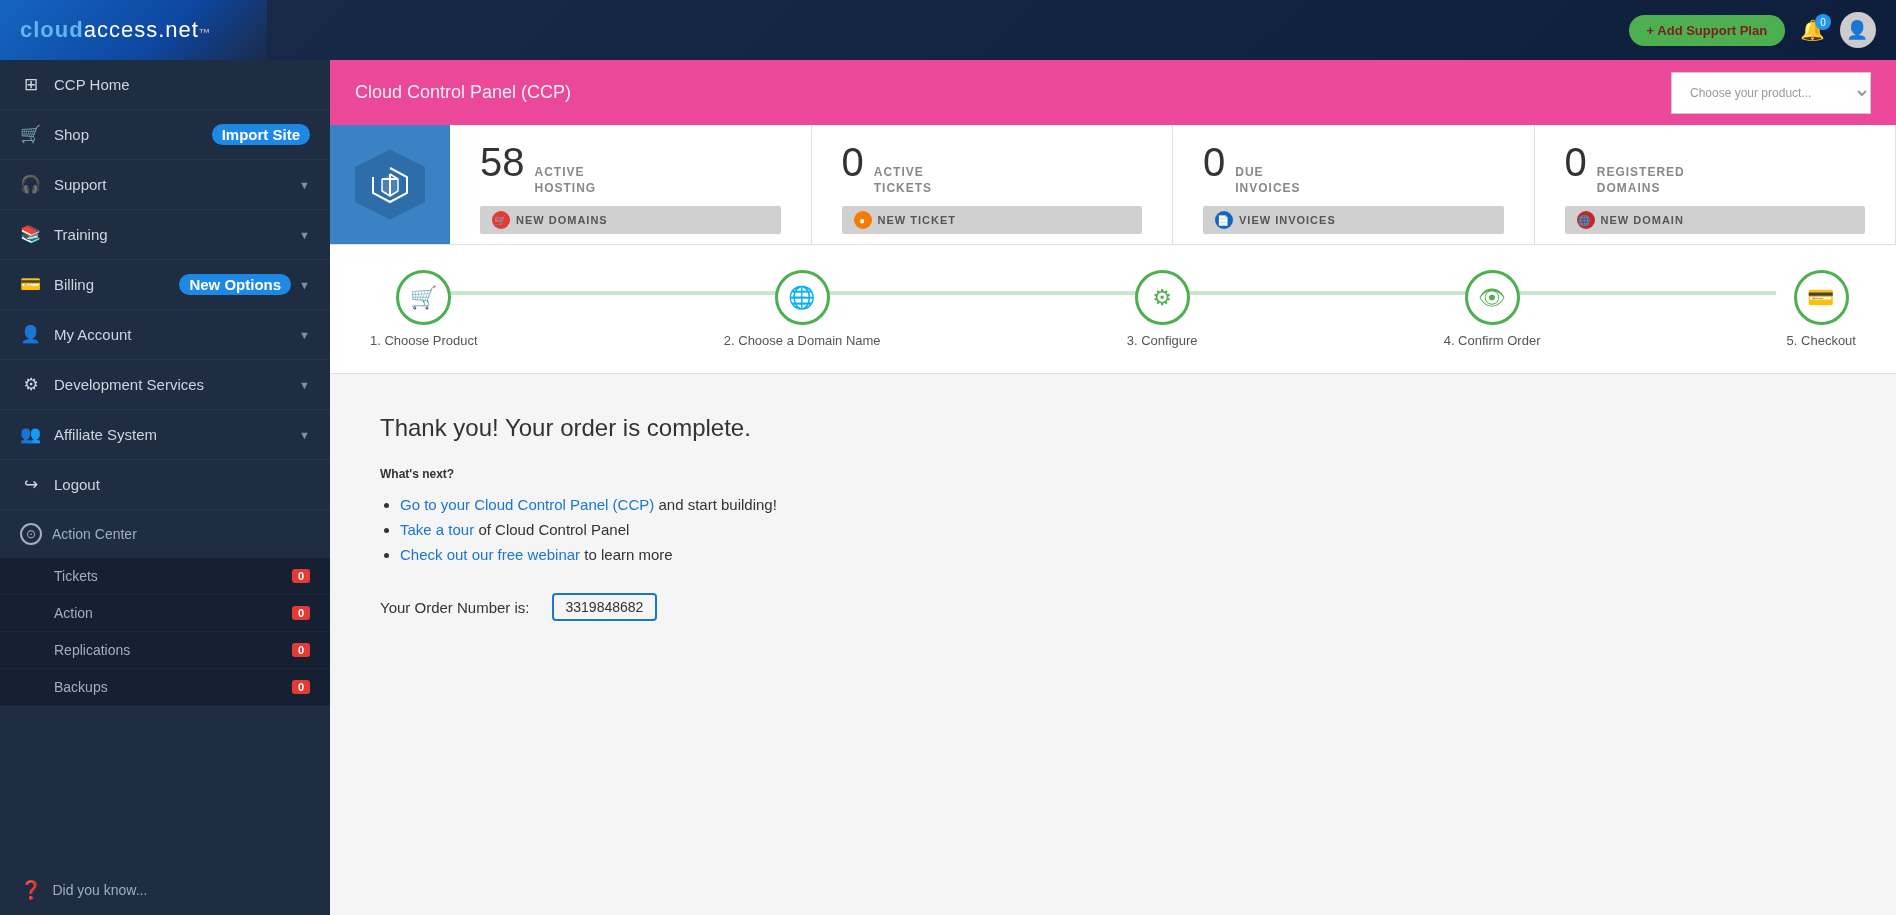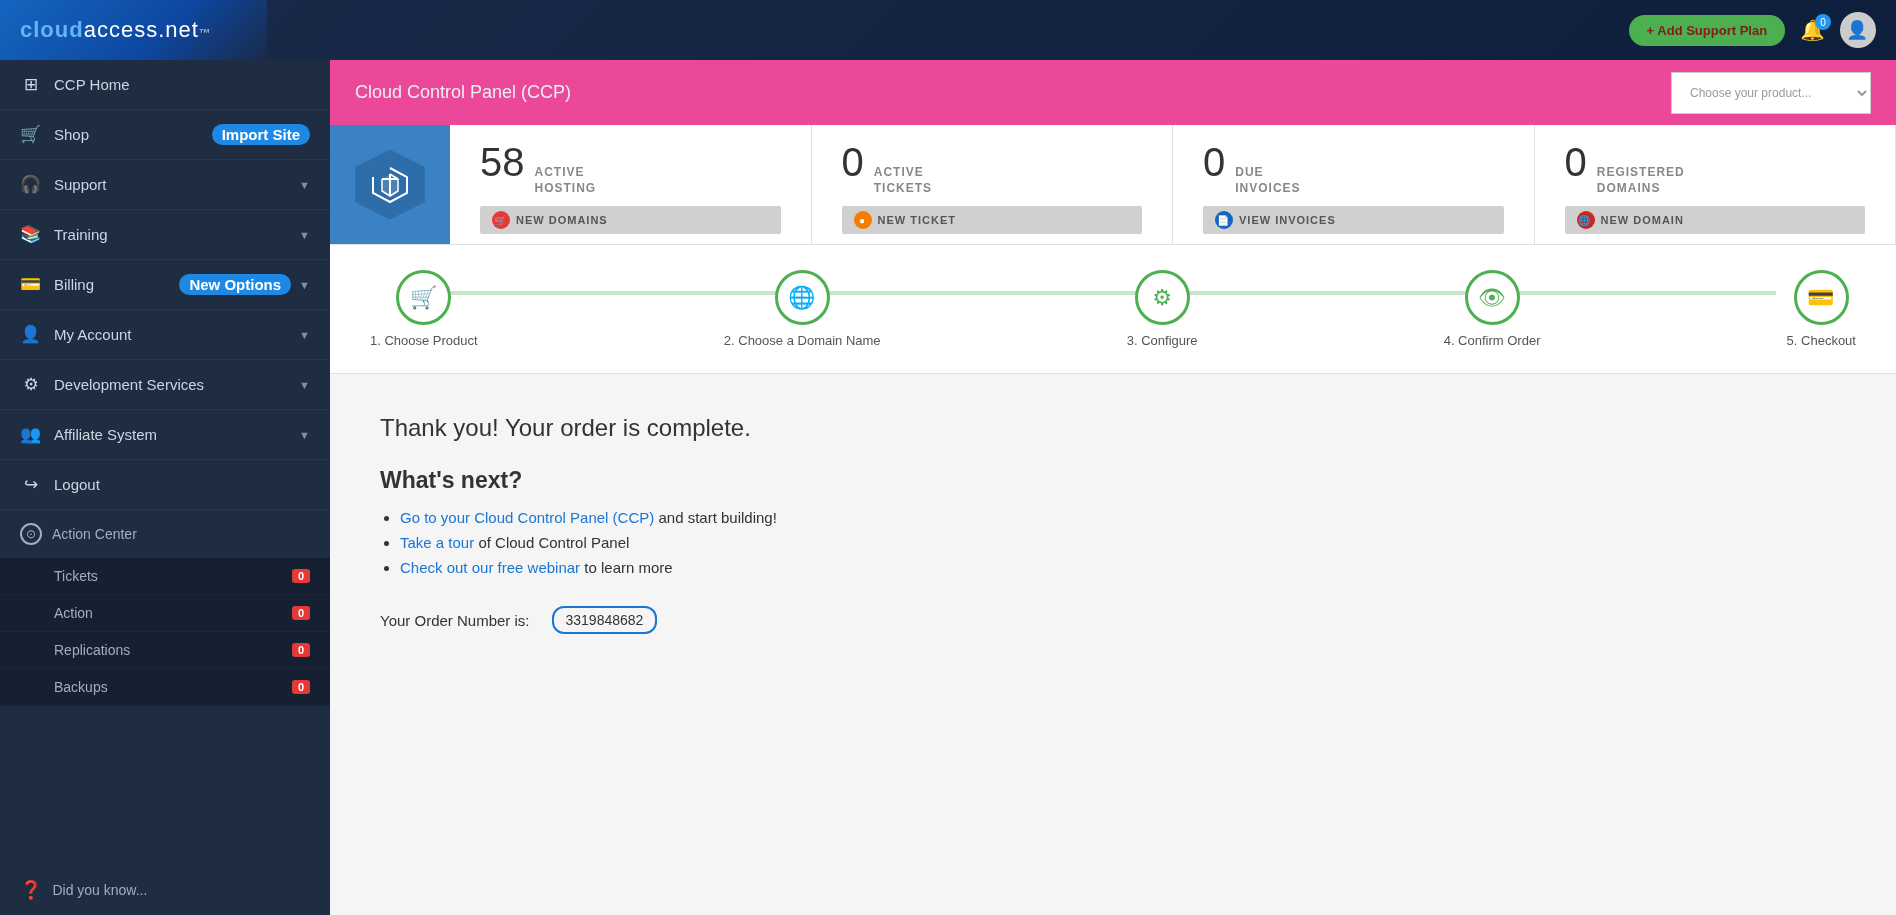--- a/index.html
+++ b/index.html
@@ -336,21 +336,21 @@
       flex: 1;
       padding: 40px 50px;
     }
     .order-title {
       font-size: 24px;
       font-weight: 400;
       color: #333;
       margin-bottom: 25px;
     }
     .whats-next-title {
-      font-size: 23px;
+      font-size: 12px;
       color: #333;
       margin-bottom: 15px;
       font-weight: 600;
     }
     .whats-next-list {
       list-style: disc;
       padding-left: 20px;
       margin-bottom: 30px;
     }
     .whats-next-list li {
@@ -367,21 +367,21 @@
       align-items: center;
       gap: 22px;
       font-size: 15px;
       color: #333;
     }
     .order-number-box {
       border: 2px solid #1976d2;
       padding: 4px 12px;
       color: #333;
       font-size: 14px;
-      border-radius: 12px;
+      border-radius: 4px;
     }
   </style>
 </head>
 <body>
 
 <div class="topbar">
   <div class="topbar-logo">
     <span class="logo-text">
       <span style="color:#64b5f6;">cloud</span><span style="color:white;font-weight:300;">access.net</span><span style="color:#aaa;font-size:12px;">™</span>
     </span>

